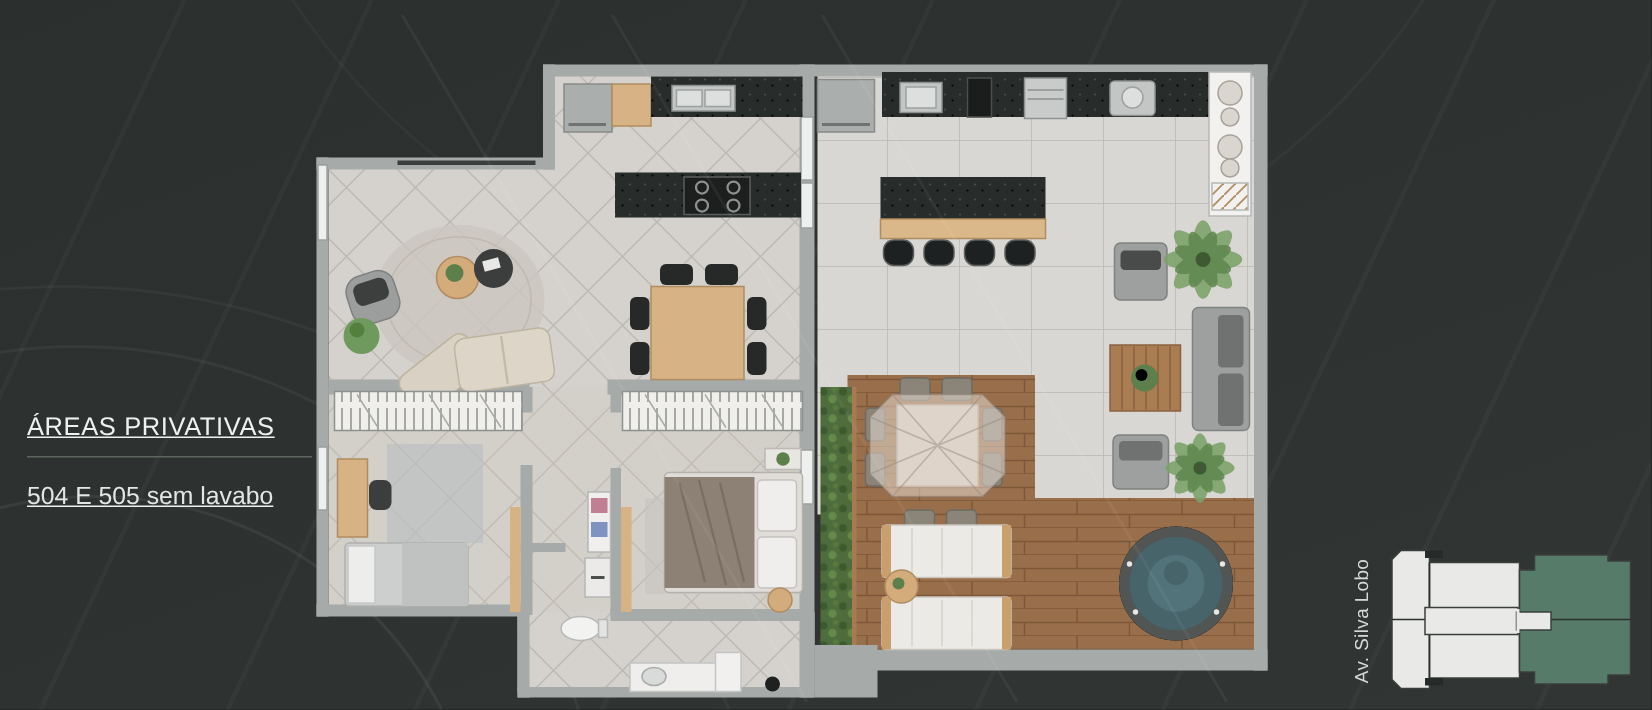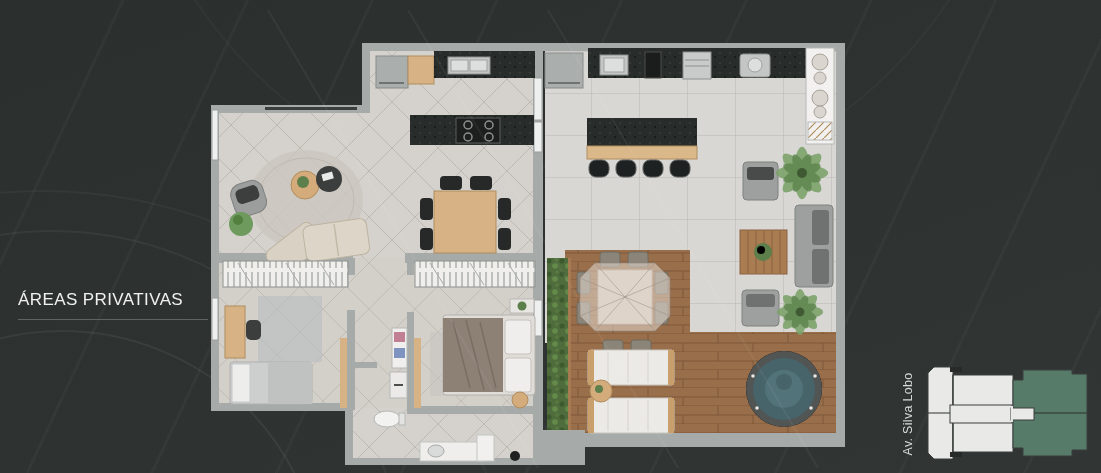--- a/index.html
+++ b/index.html
@@ -13,21 +13,21 @@
     content:"";position:absolute;inset:0;
     background:repeating-linear-gradient(115deg,transparent 0 110px,rgba(255,255,255,.028) 110px 113px);
     pointer-events:none;
   }
   .arc{position:absolute;border-radius:50%;border:2px solid rgba(255,255,255,.05);}
   .arc.a1{width:700px;height:700px;left:-300px;top:230px;}
   .arc.a2{width:980px;height:980px;left:-450px;top:190px;border-color:rgba(255,255,255,.04);}
   .arc.a3{width:520px;height:520px;left:-200px;top:330px;border-color:rgba(255,255,255,.06);}
   .arc.a4{width:900px;height:900px;left:120px;top:-700px;border-color:rgba(255,255,255,.03);}
 
-  .info{position:absolute;left:18px;top:290px;width:220px;color:#eef1f0;}
+  .info{position:absolute;left:18px;top:275px;width:220px;color:#eef1f0;text-decoration:underline;}
   .info .title{font-size:17px;letter-spacing:.4px;color:#eef1f0;}
   .info .rule{margin-top:9px;width:190px;height:1px;background:#5c665f;}
   .info .subtitle{margin-top:17px;font-size:16.5px;color:#e2e6e4;}
 
   .street{
     position:absolute;left:857px;top:406px;width:104px;height:16px;
     transform:rotate(-90deg);color:#d5dad8;font-size:12.5px;letter-spacing:.3px;
     text-align:center;white-space:nowrap;
   }
   svg{position:absolute;}
@@ -39,20 +39,21 @@
 <div id="stage">
 
   <div class="arc a1"></div>
   <div class="arc a2"></div>
   <div class="arc a3"></div>
   <div class="arc a4"></div>
 
   <div class="info">
     <div class="title">ÁREAS PRIVATIVAS</div>
     <div class="rule"></div>
+    <div class="subtitle">504 E 505 sem lavabo</div>
   </div>
 
   <div class="street">Av. Silva Lobo</div>
 
   <svg class="plan-svg" width="650" height="458" viewBox="0 0 650 458">
     <defs>
       <pattern id="tileGrid" width="48" height="42" patternUnits="userSpaceOnUse">
         <rect width="48" height="42" fill="#d8d7d4"></rect>
         <path d="M48 0 V42 M0 42 H48" stroke="#b9b8b4" stroke-width="1"></path>
       </pattern>

